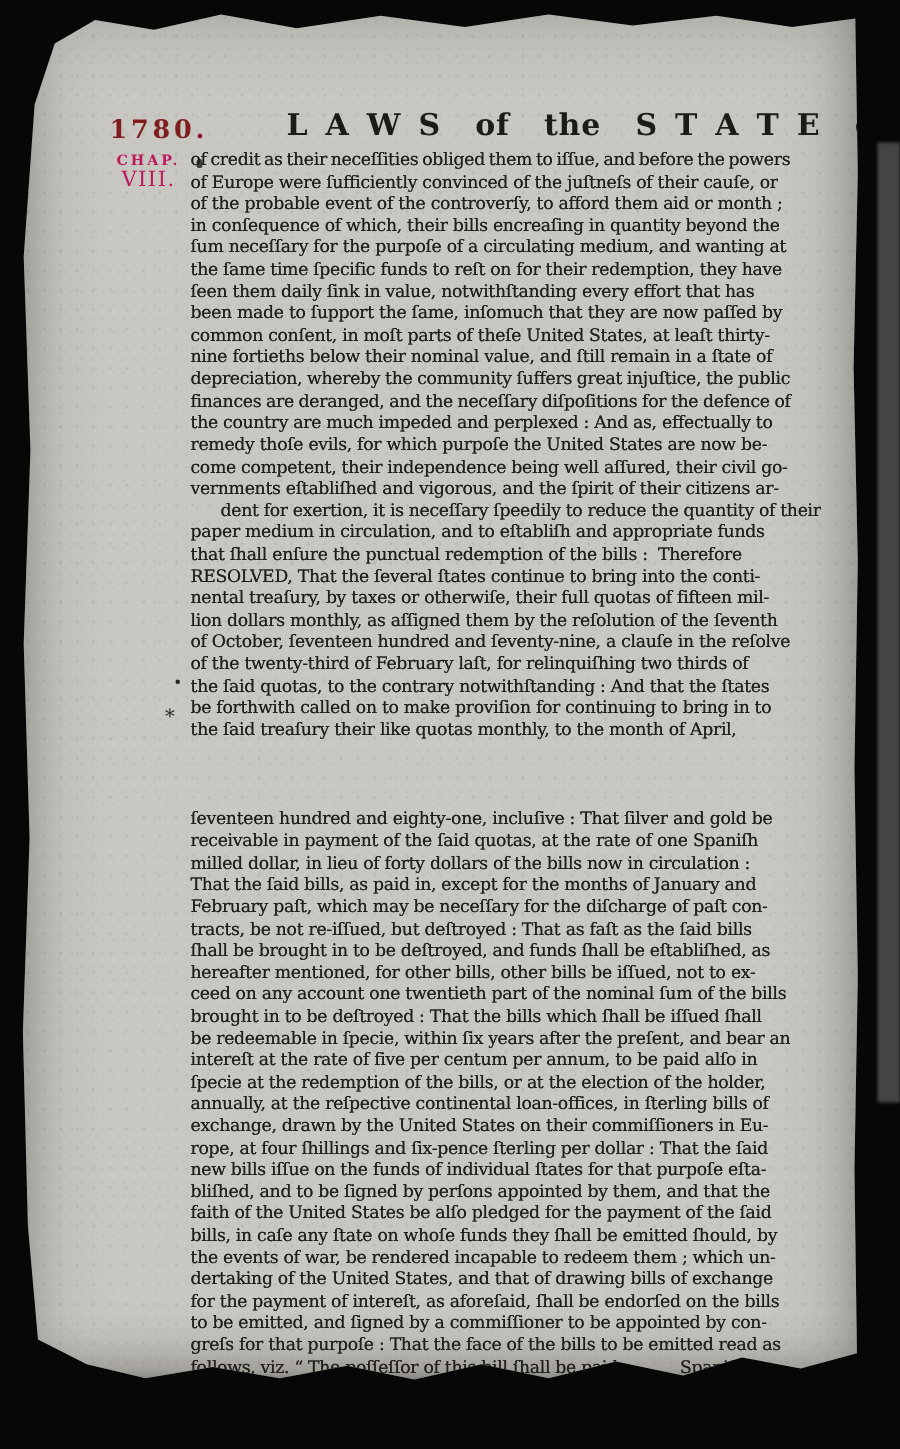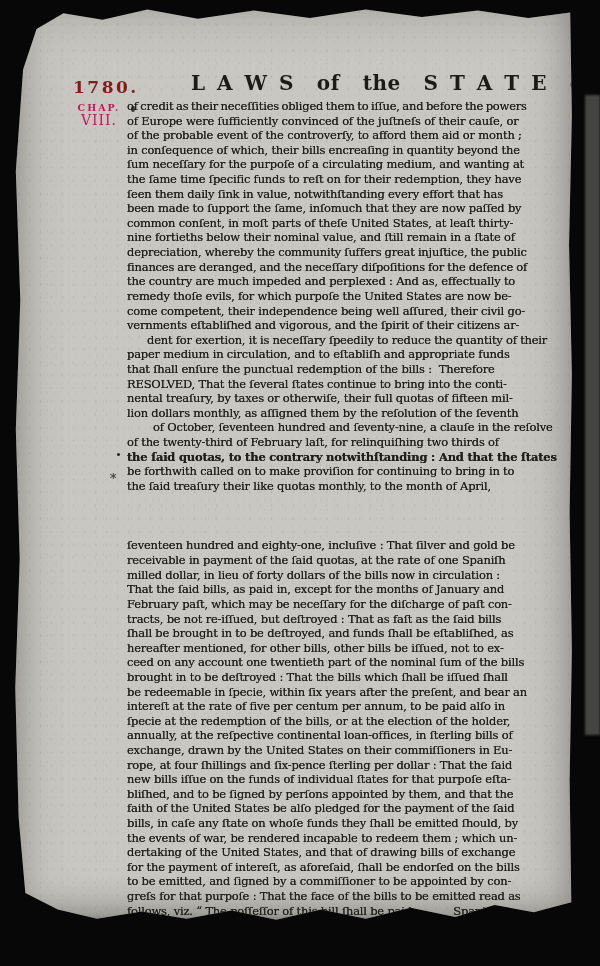--- a/index.html
+++ b/index.html
@@ -115,23 +115,23 @@
           <div class="line" style="word-spacing: 0px;">the country are much impeded and perplexed : And as, effectually to</div>
           <div class="line" style="word-spacing: 0px;">remedy thoſe evils, for which purpoſe the United States are now be-</div>
           <div class="line" style="word-spacing: 0px;">come competent, their independence being well aſſured, their civil go-</div>
           <div class="line" style="word-spacing: 0px;">vernments eſtabliſhed and vigorous, and the ſpirit of their citizens ar-</div>
           <div class="line" style="word-spacing: -0.08px; margin-left: 20px;">dent for exertion, it is neceſſary ſpeedily to reduce the quantity of their</div>
           <div class="line" style="word-spacing: 0px;">paper medium in circulation, and to eſtabliſh and appropriate funds</div>
           <div class="line" style="word-spacing: 0px;">that ſhall enſure the punctual redemption of the bills :  Therefore</div>
           <div class="line" style="word-spacing: 0px;">RESOLVED, That the ſeveral ſtates continue to bring into the conti-</div>
           <div class="line" style="word-spacing: 0px;">nental treaſury, by taxes or otherwiſe, their full quotas of fifteen mil-</div>
           <div class="line" style="word-spacing: 0px;">lion dollars monthly, as aſſigned them by the reſolution of the ſeventh</div>
-          <div class="line" style="word-spacing: 0px; margin-left: 26px;">of October, ſeventeen hundred and ſeventy-nine, a clauſe in the reſolve</div>
+          <div class="line" style="word-spacing: 0px;">of October, ſeventeen hundred and ſeventy-nine, a clauſe in the reſolve</div>
           <div class="line" style="word-spacing: 0px;">of the twenty-third of February laſt, for relinquiſhing two thirds of</div>
-          <div class="line" style="word-spacing: 0px; font-weight: bold;">the ſaid quotas, to the contrary notwithſtanding : And that the ſtates</div>
+          <div class="line" style="word-spacing: 0px;">the ſaid quotas, to the contrary notwithſtanding : And that the ſtates</div>
           <div class="line" style="word-spacing: 0px;">be forthwith called on to make proviſion for continuing to bring in to</div>
           <div class="line" style="word-spacing: 0px;">the ſaid treaſury their like quotas monthly, to the month of April,</div>
           <div class="line" style="word-spacing: 0px; margin-top: 45px;">ſeventeen hundred and eighty-one, incluſive : That ſilver and gold be</div>
           <div class="line" style="word-spacing: 0px;">receivable in payment of the ſaid quotas, at the rate of one Spaniſh</div>
           <div class="line" style="word-spacing: 0px;">milled dollar, in lieu of forty dollars of the bills now in circulation :</div>
           <div class="line" style="word-spacing: 0px;">That the ſaid bills, as paid in, except for the months of January and</div>
           <div class="line" style="word-spacing: 0px;">February paſt, which may be neceſſary for the diſcharge of paſt con-</div>
           <div class="line" style="word-spacing: 0px;">tracts, be not re-iſſued, but deſtroyed : That as faſt as the ſaid bills</div>
           <div class="line" style="word-spacing: 0px;">ſhall be brought in to be deſtroyed, and funds ſhall be eſtabliſhed, as</div>
           <div class="line" style="word-spacing: 0px;">hereafter mentioned, for other bills, other bills be iſſued, not to ex-</div>

